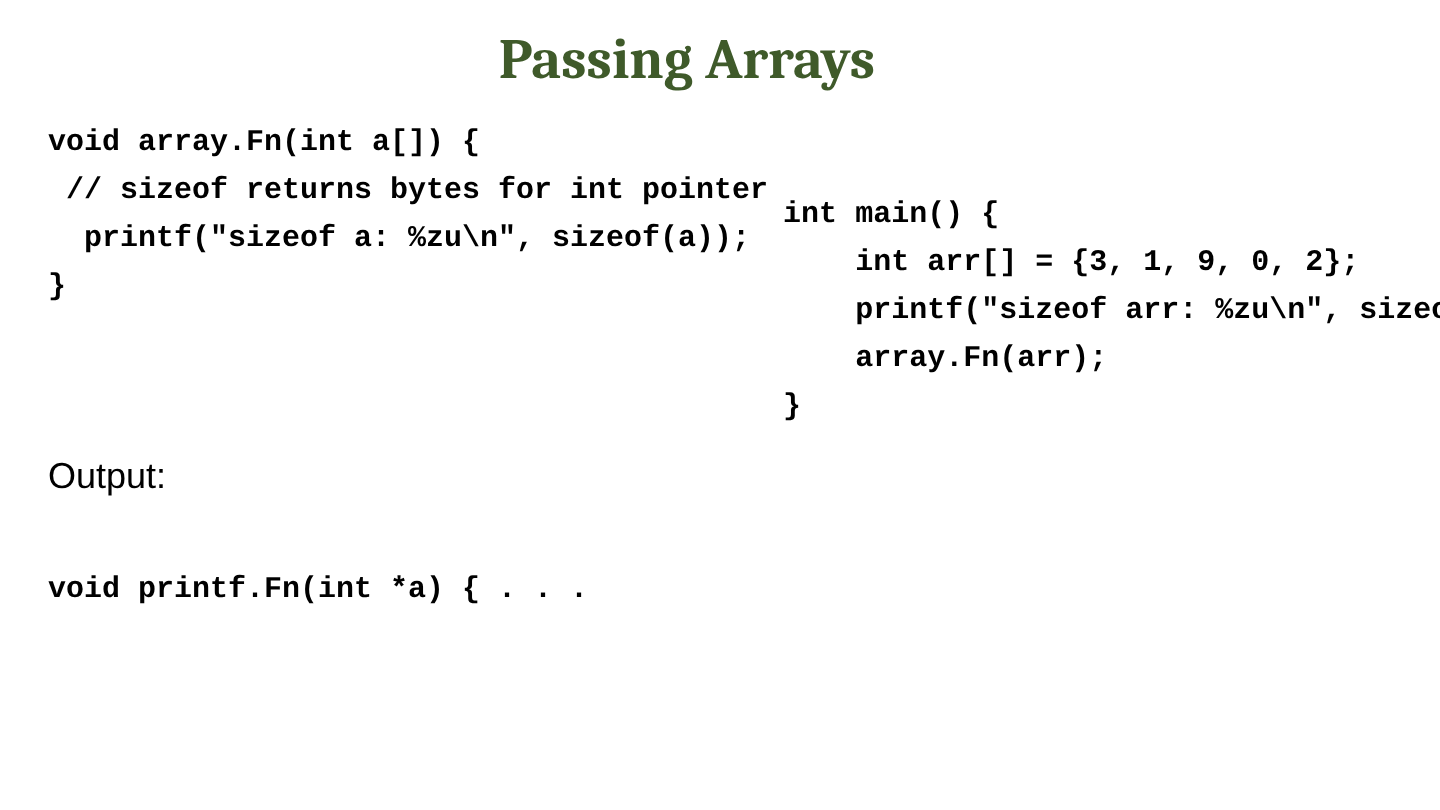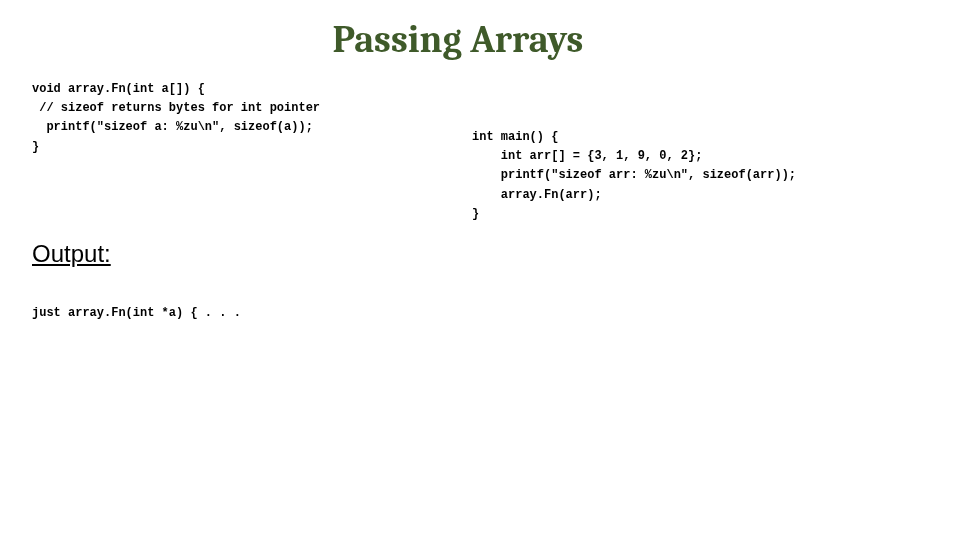--- a/index.html
+++ b/index.html
@@ -4,24 +4,24 @@
 <style>
   * { margin: 0; padding: 0; box-sizing: border-box; }
   html, body { width: 960px; height: 540px; background: #ffffff; font-family: Arial, Helvetica, sans-serif; color: #000; }
   .slide { width: 916px; height: 540px; padding: 18px 32px 0 32px; }
   .title { text-align: center; font-family: "Cambria", "Georgia", serif; font-weight: 700; font-size: 38px; color: #3f5a2a; margin-bottom: 18px; }
   .bullet { font-size: 24px; color: #000; margin-bottom: 14px; line-height: 1.25; }
   .bullet .dot { display: inline-block; width: 20px; }
   .bullet .txt { }
   .sup { font-size: 14px; vertical-align: super; }
   .code-cols { display: flex; gap: 10px; margin-bottom: 16px; }
-  .code { font-family: "Courier New", Courier, monospace; font-size: 12px; font-weight: 700; line-height: 1.6; white-space: pre; }
+  .code { font-family: "Courier New", Courier, monospace; font-size: 20px; font-weight: 700; line-height: 1.6; white-space: pre; }
   .code-left { flex: 0 0 430px; }
   .code-right { flex: 1; margin-top: 48px; }
-  .output-label { font-size: 24px; margin-bottom: 6px; text-decoration: underline; }
+  .output-label { font-size: 24px; margin-bottom: 16px; }
   .output-line { font-size: 24px; margin-bottom: 6px; }
   .spacer { height: 30px; }
 </style>
 </head>
 <body>
 
 <div class="slide">
   <h1 class="title">Passing Arrays</h1>
 
 
@@ -35,14 +35,14 @@
     printf("sizeof arr: %zu\n", sizeof(arr));
     array.Fn(arr);
 }</div>
   </div>
 
   <div class="output-label">Output:</div>
 
   <div class="spacer"></div>
 
 
-  <div class="code">just array.Fn(int *a) { . . .</div>
+  <div class="code">void printf.Fn(int *a) { . . .</div>
 </div>
 
 </body></html>

